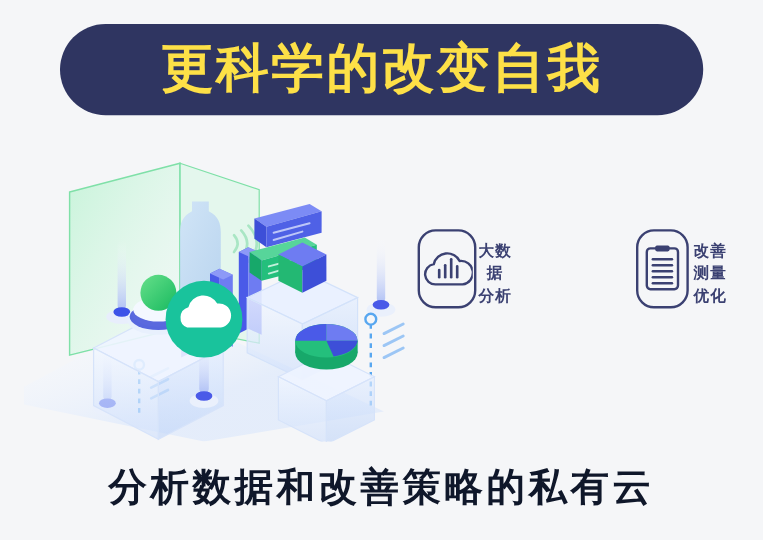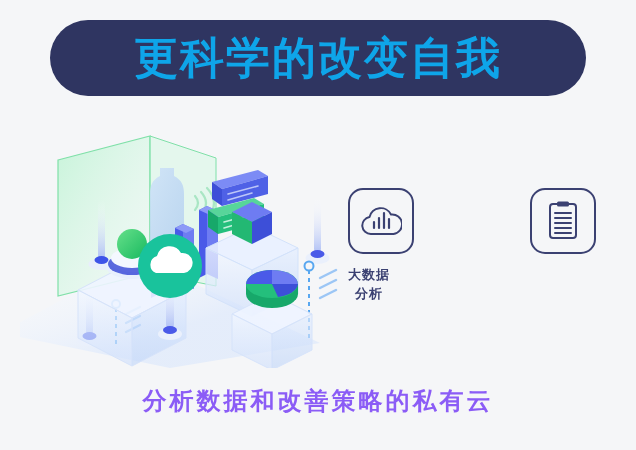--- a/index.html
+++ b/index.html
@@ -11,49 +11,49 @@
   }
   .page{position:relative;width:636px;height:450px;}
 
   
   .banner{
     position:absolute;left:50px;top:20px;width:536px;height:76px;
     background:#2f3561;border-radius:38px;
     display:flex;align-items:center;justify-content:center;
   }
   .banner-text{
-    color:#0ea5e9;font-size:44px;font-weight:bold;letter-spacing:2px;
+    color:#fde047;font-size:44px;font-weight:bold;letter-spacing:2px;
     line-height:1;white-space:nowrap;
   }
 
   
   .illus{position:absolute;left:20px;top:118px;width:330px;height:250px;}
   .illus svg{display:block;}
 
   
   .features{
     position:absolute;left:348px;top:188px;width:262px;height:150px;
     display:flex;justify-content:space-between;align-items:flex-start;
   }
-  .feature{width:80px;display:flex;flex-direction:column;align-items:flex-start;}
+  .feature{width:80px;display:flex;flex-direction:row;align-items:flex-end;}
   .icon-frame{
     width:62px;height:62px;border:2px solid #3b4172;border-radius:15px;
     display:flex;align-items:center;justify-content:center;background:transparent;
   }
   .icon-frame svg{display:block;}
   .feature-label{
     margin-top:12px;text-align:center;color:#3b4172;
     font-size:13px;font-weight:bold;line-height:1.45;letter-spacing:1px;
   }
   .feature-label span{display:block;}
 
   
   .tagline{
     position:absolute;left:0;top:385px;width:636px;text-align:center;
-    color:#8b5cf6;font-size:24px;font-weight:bold;letter-spacing:3px;
+    color:#0f172a;font-size:32px;font-weight:bold;letter-spacing:3px;
     white-space:nowrap;
   }
 </style>
 </head>
 <body>
 
 <div class="page">
 
   <div class="banner">
     <div class="banner-text">更科学的改变自我</div>
@@ -265,20 +265,24 @@
             <g stroke="#3b4172" stroke-width="2" stroke-linecap="round">
               <line x1="10" y1="13" x2="26" y2="13"></line>
               <line x1="10" y1="18" x2="26" y2="18"></line>
               <line x1="10" y1="23" x2="26" y2="23"></line>
               <line x1="10" y1="28" x2="26" y2="28"></line>
               <line x1="10" y1="33" x2="26" y2="33"></line>
             </g>
           </svg>
         </span>
       </div>
+      <div class="feature-label">
+        <span>改善测量</span>
+        <span>优化</span>
+      </div>
     </div>
 
 
   </div>
 
   <div class="tagline">分析数据和改善策略的私有云</div>
 
 </div>
 
 </body></html>

